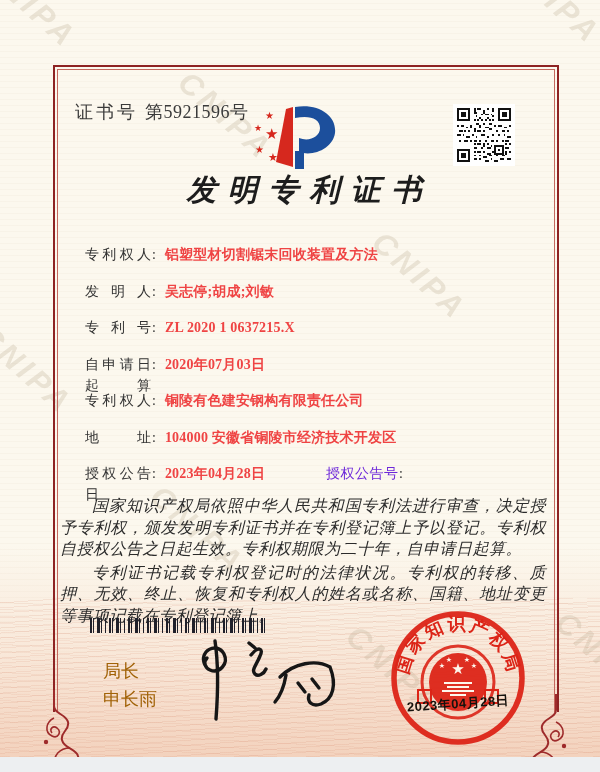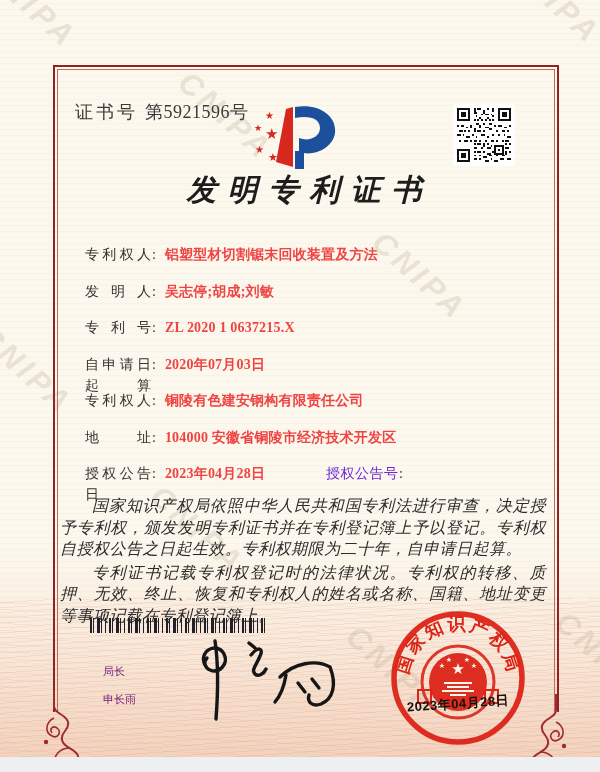--- a/index.html
+++ b/index.html
@@ -84,21 +84,21 @@
       #20202a 0 2px, transparent 2px 3px,
       #20202a 3px 4px, transparent 4px 7px,
       #20202a 7px 10px, transparent 10px 11px,
       #20202a 11px 12px, transparent 12px 15px,
       #20202a 15px 16px, transparent 16px 19px);
   }
 
   .footer{
     position:absolute;left:103px;top:657px;z-index:3;
     font-family:"Liberation Sans","DejaVu Sans",sans-serif;
-    font-size:11px;color:#701a75;font-weight:500;line-height:28px;
+    font-size:18px;color:#a16207;font-weight:500;line-height:28px;
   }
   .signature{position:absolute;left:185px;top:625px;z-index:3;}
 
   .seal{position:absolute;left:388px;top:608px;width:140px;height:140px;z-index:5;}
   .seal-date{
     position:absolute;left:392px;top:695px;width:132px;text-align:center;z-index:6;
     font-size:13px;font-weight:bold;color:#16120d;transform:rotate(-4deg);
     font-family:"Liberation Sans","DejaVu Sans",sans-serif;letter-spacing:0.5px;
   }
 </style>

